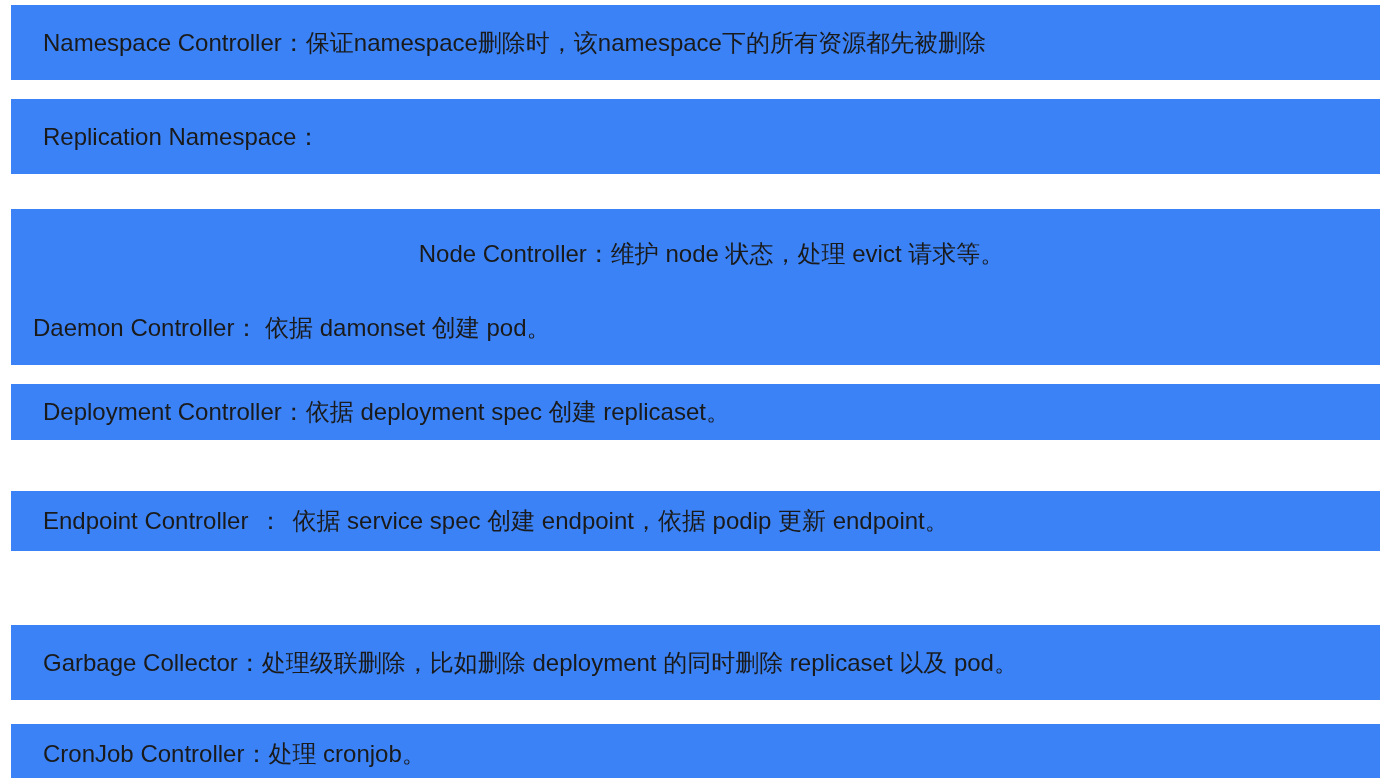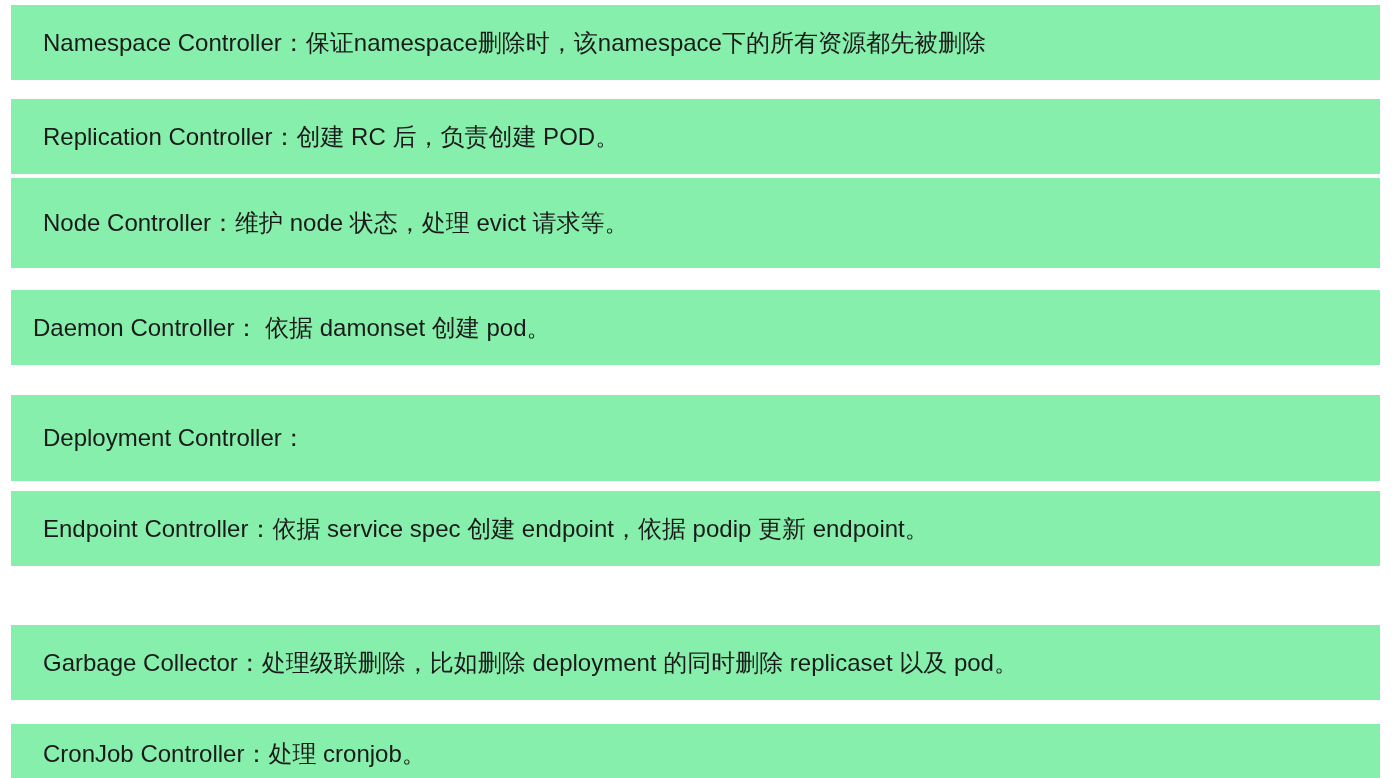--- a/index.html
+++ b/index.html
@@ -11,60 +11,60 @@
       width: 1395px;
       height: 778px;
       position: relative;
       overflow: hidden;
       font-family: "Liberation Sans", "DejaVu Sans", sans-serif;
     }
     .item {
       position: absolute;
       left: 11px;
       width: 1369px;
-      background: #86efac;
+      background: #3b82f6;
       box-sizing: border-box;
       padding-left: 32px;
       display: flex;
       align-items: center;
       color: #1a1a1a;
       font-size: 24px;
       letter-spacing: 0px;
       white-space: nowrap;
     }
   </style>
 </head>
 <body>
 
 <div>
   <div class="item" style="top:5px;height:75px;">
     <span>Namespace Controller</span>
       <span>：</span>
       <span>保证namespace删除时，该namespace下的所有资源都先被删除</span>
   </div>
   <div class="item" style="top:99px;height:75px;">
-    <span>Replication Controller</span>
+    <span>Replication Namespace</span>
       <span>：</span>
-      <span>创建 RC 后，负责创建 POD。</span>
   </div>
-  <div class="item" style="top:178px;height:90px;">
+  <div class="item" style="top:209px;height:90px;justify-content:center;">
     <span>Node Controller</span>
       <span>：</span>
       <span>维护 node 状态，处理 evict 请求等。</span>
   </div>
   <div class="item" style="top:290px;height:75px;padding-left:22px;">
     <span>Daemon Controller</span>
       <span style="white-space:pre;">： </span>
       <span>依据 damonset 创建 pod。</span>
   </div>
-  <div class="item" style="top:395px;height:86px;">
+  <div class="item" style="top:384px;height:56px;">
     <span>Deployment Controller</span>
       <span>：</span>
+      <span>依据 deployment spec 创建 replicaset。</span>
   </div>
-  <div class="item" style="top:491px;height:75px;">
+  <div class="item" style="top:491px;height:60px;gap:10px;">
     <span>Endpoint Controller</span>
       <span>：</span>
       <span>依据 service spec 创建 endpoint，依据 podip 更新 endpoint。</span>
   </div>
   <div class="item" style="top:625px;height:75px;">
     <span>Garbage Collector</span>
       <span>：</span>
       <span>处理级联删除，比如删除 deployment 的同时删除 replicaset 以及 pod。</span>
   </div>
   <div class="item" style="top:708px;height:60px;margin-top:16px;">

